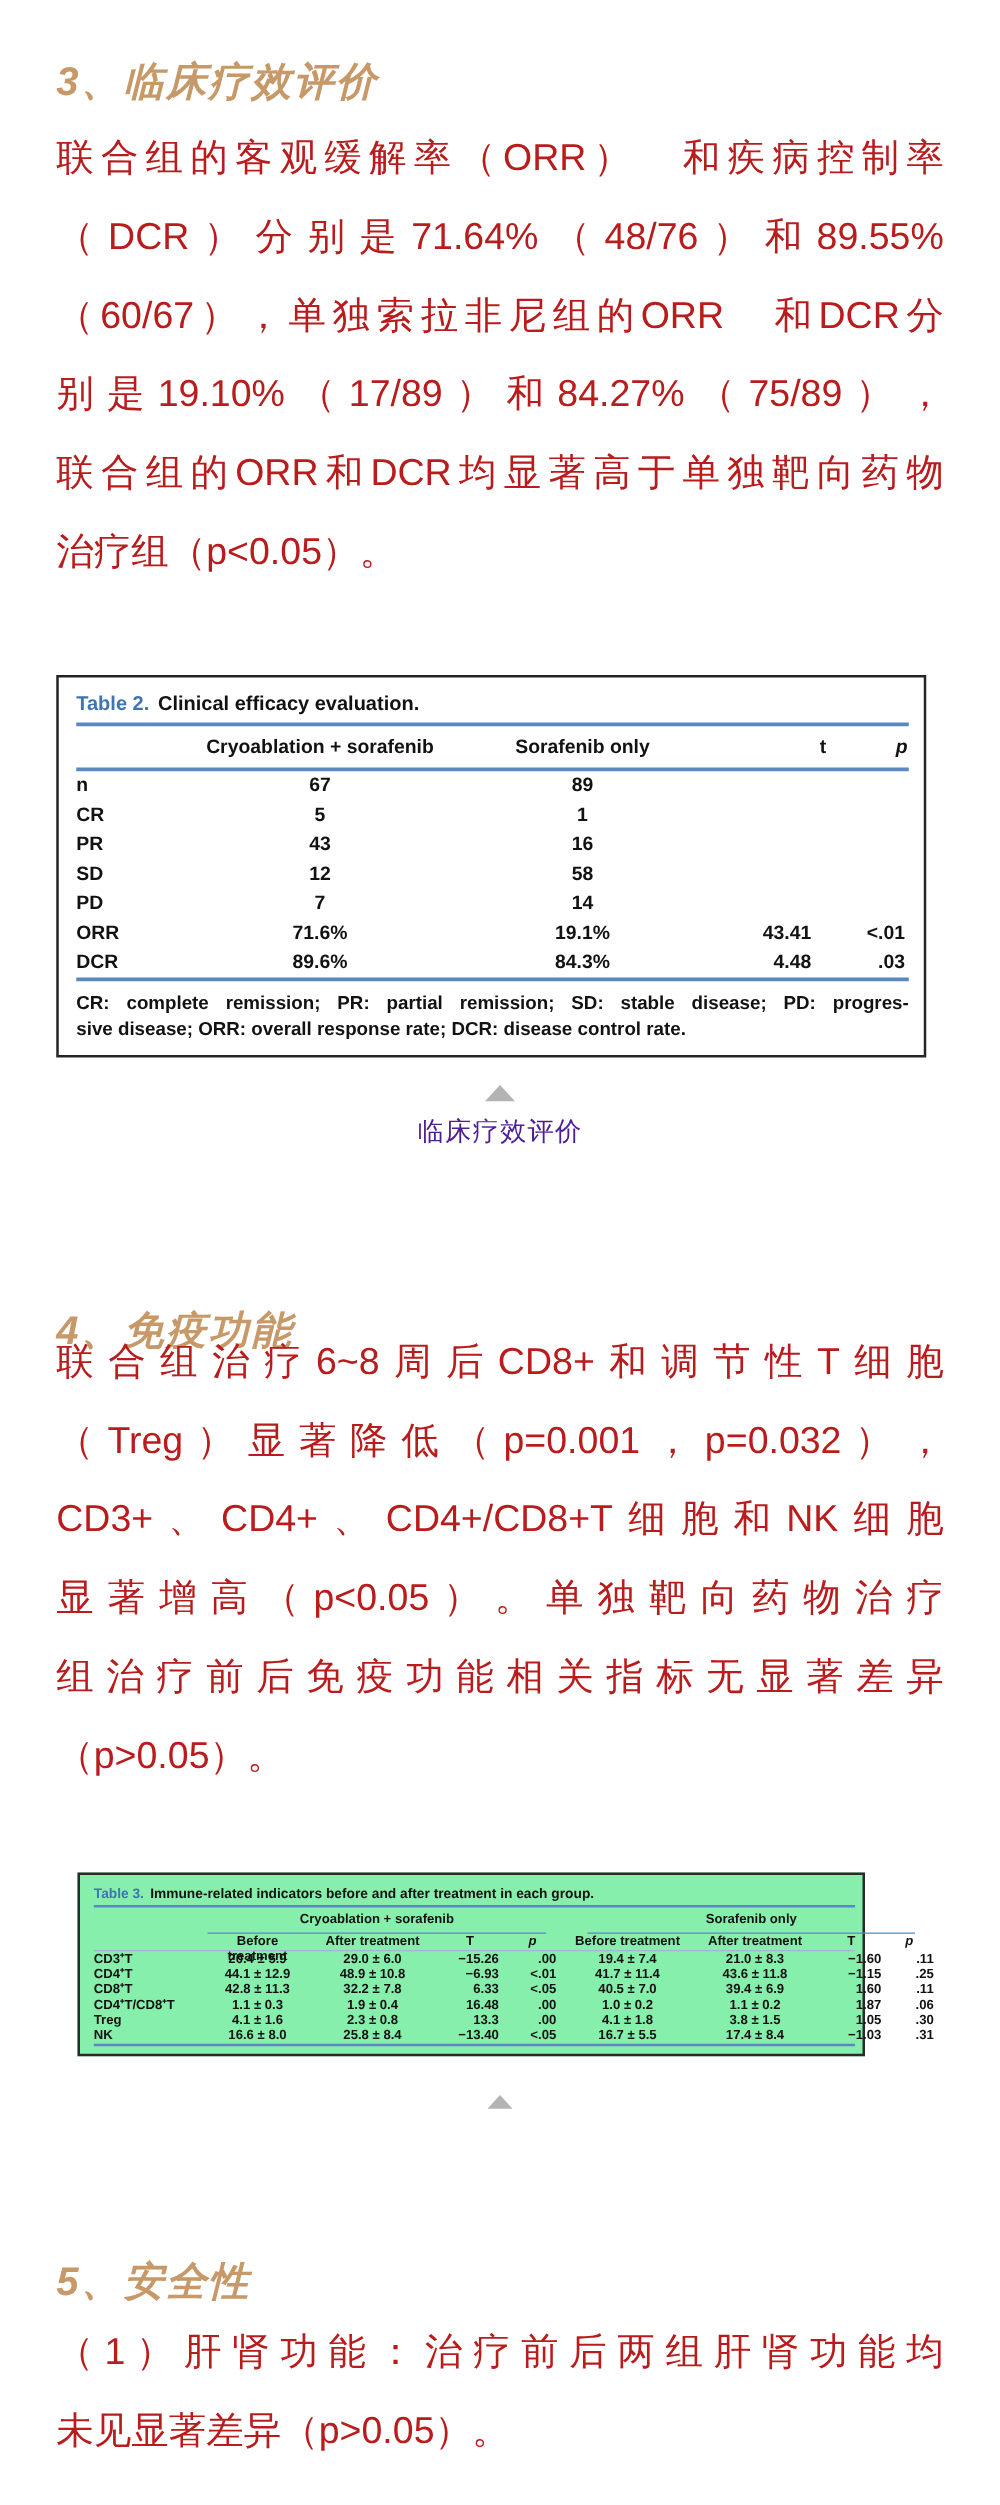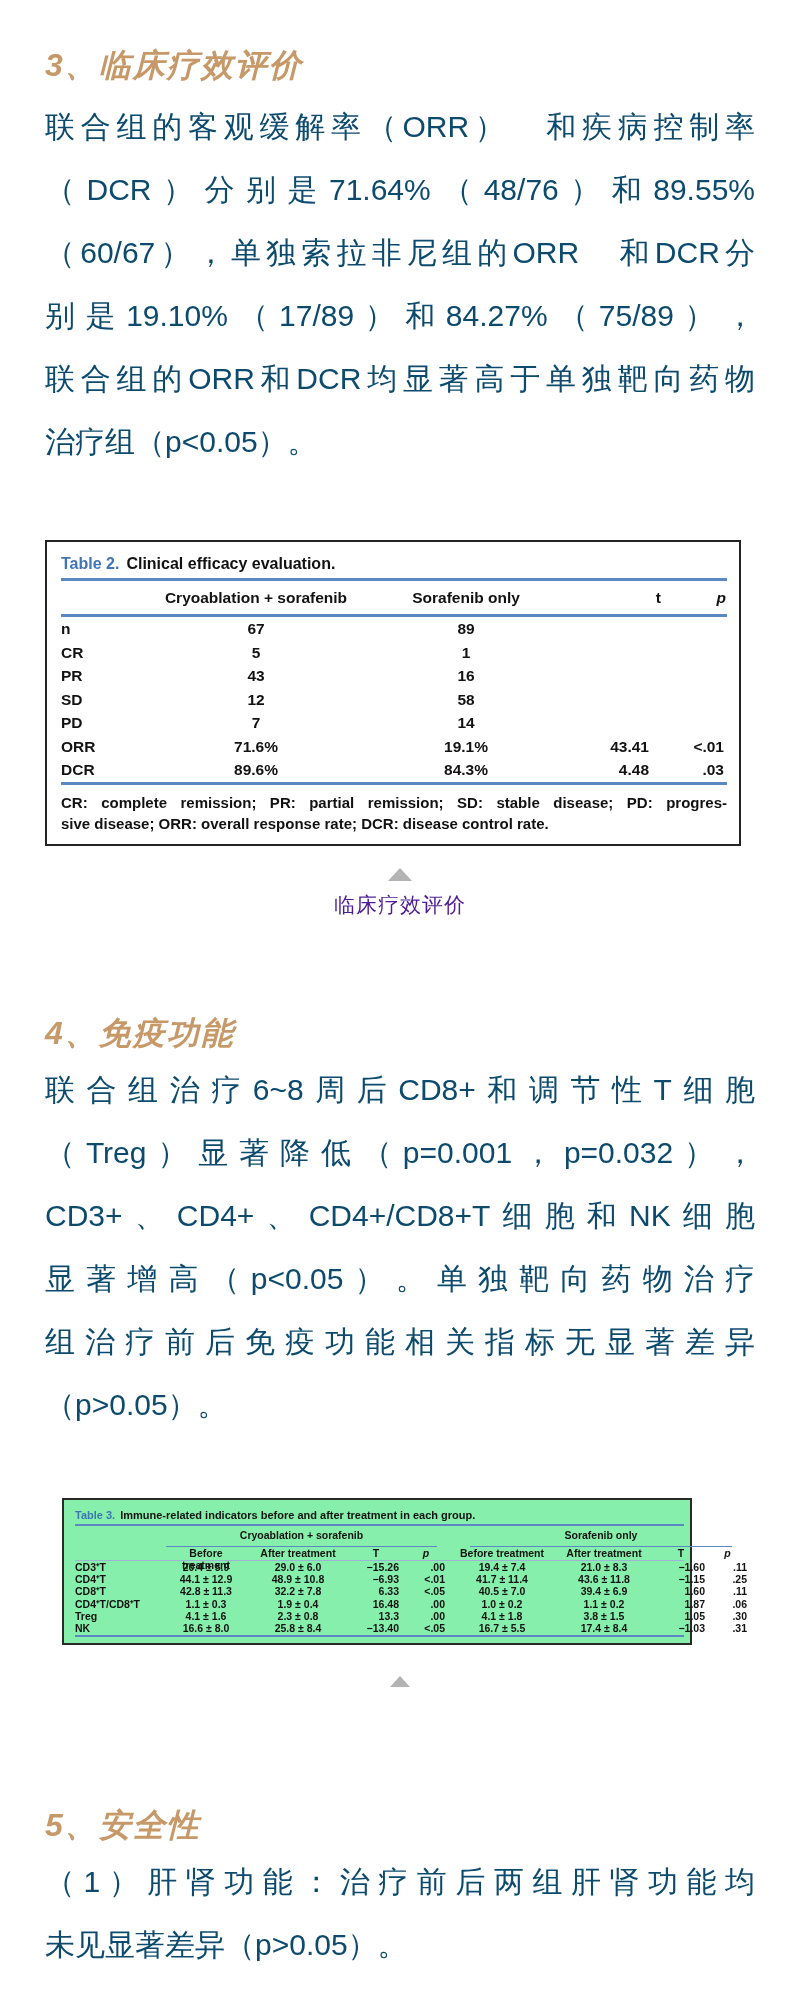--- a/index.html
+++ b/index.html
@@ -6,23 +6,23 @@
   .page {
     position:relative; width:800px; height:2004px; background:#ffffff;
     font-family:"Liberation Sans", sans-serif; overflow:hidden;
   }
   
   .sec-h {
     position:absolute; left:45px; margin:0;
     font-size:32px; line-height:38px; font-weight:700;
     color:#c79868; letter-spacing:2px;font-style:italic;
   }
-  .h3 { top:46px; } .h4 { top:1014px; } .h5 { top:1806px; }
-  
-  .para { position:absolute; left:45px; width:710px; color:#0c4a6e; font-size:30px; }
+  .h3 { top:46px; } .h4 { top:1045px; } .h5 { top:1806px; }
+  
+  .para { position:absolute; left:45px; width:710px; color:#b91c1c; font-size:30px; }
   .para .ln { height:63px; line-height:63px; white-space:nowrap; }
   .jl { text-align:justify; text-align-last:justify; white-space:normal !important; }
   .jend { text-align:left; }
   .p1 { top:95px; } .p2 { top:1058px; } .p3 { top:1850px; }
   
   .fig-cap { position:absolute; left:0; width:800px; text-align:center; color:#4c1d95; }
   .cap1 { top:868px; } .cap2 { top:1676px; }
   .tri { width:0; height:0; margin:0 auto;
          border-left:12px solid transparent; border-right:12px solid transparent;
          border-bottom:13px solid #b3b3b3; }

